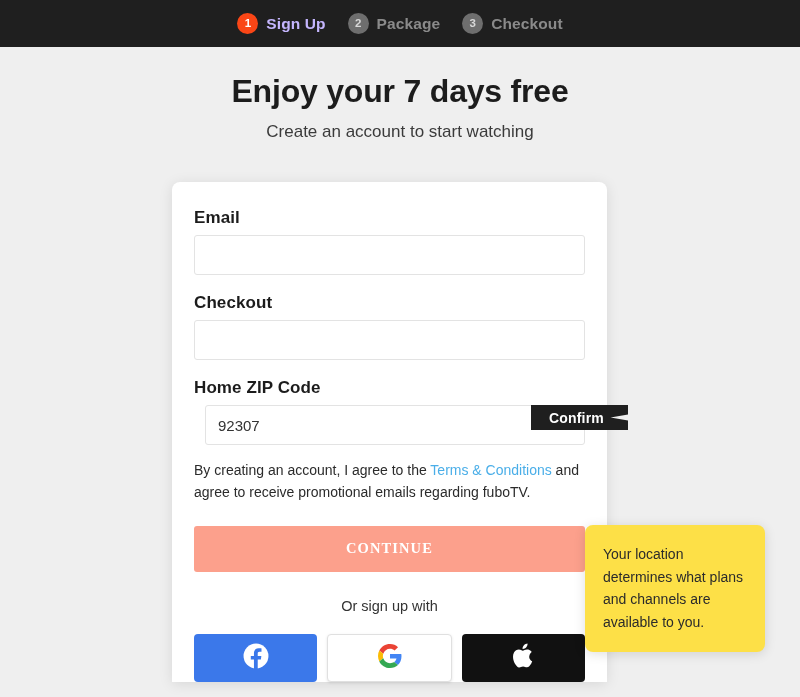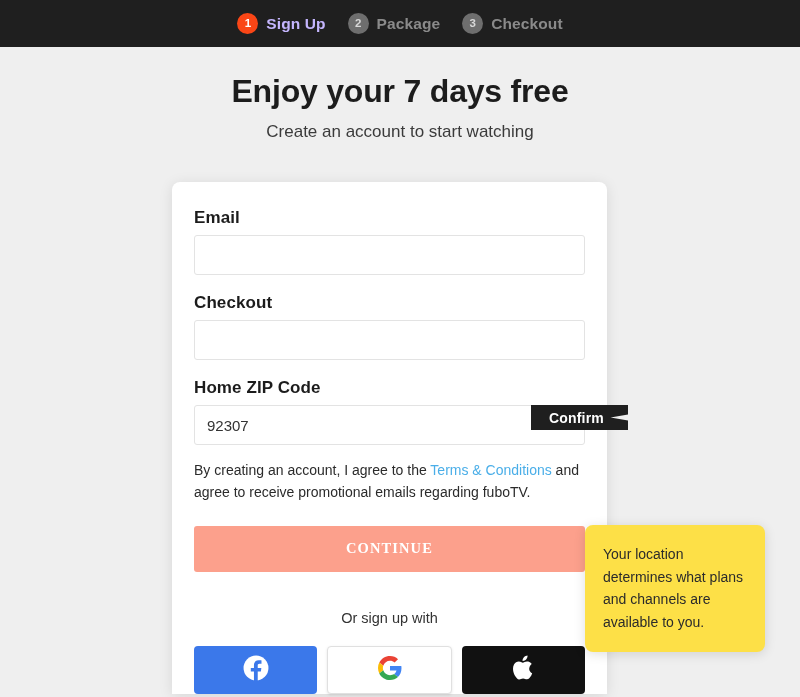--- a/index.html
+++ b/index.html
@@ -112,21 +112,21 @@
     font-family: "Liberation Sans", sans-serif;
     color: #333;
     padding: 0 12px;
     outline: none;
     background: #fff;
   }
   .field-block { margin-bottom: 18px; }
   .field-block.zip { margin-bottom: 14px; }
 
   
-  .zip-row { position: relative; }
+  .zip-row { position: relative; margin-left: 11px; }
   .confirm-btn {
     position: absolute;
     right: -43px;
     top: 0px;
     height: 25px;
     background: #1f1f1f;
     color: #ffffff;
     font-size: 14px;
     font-weight: bold;
     border: none;
@@ -181,21 +181,21 @@
     letter-spacing: 1.1px;
     cursor: pointer;
     font-family: Liberation Serif, serif;
     display: block;
   }
 
   .or-text {
     text-align: center;
     font-size: 14.5px;
     color: #333333;
-    margin: 38px 0 20px 0;
+    margin: 26px 0 20px 0;
   }
 
   
   .social-row {
     display: flex;
     gap: 10px;
   }
   .social-btn {
     flex: 1 1 0;
     height: 48px;

